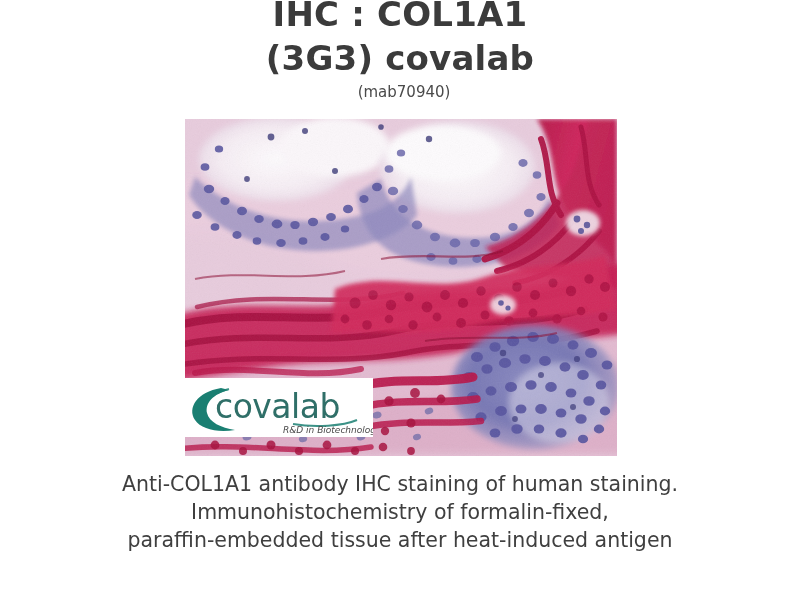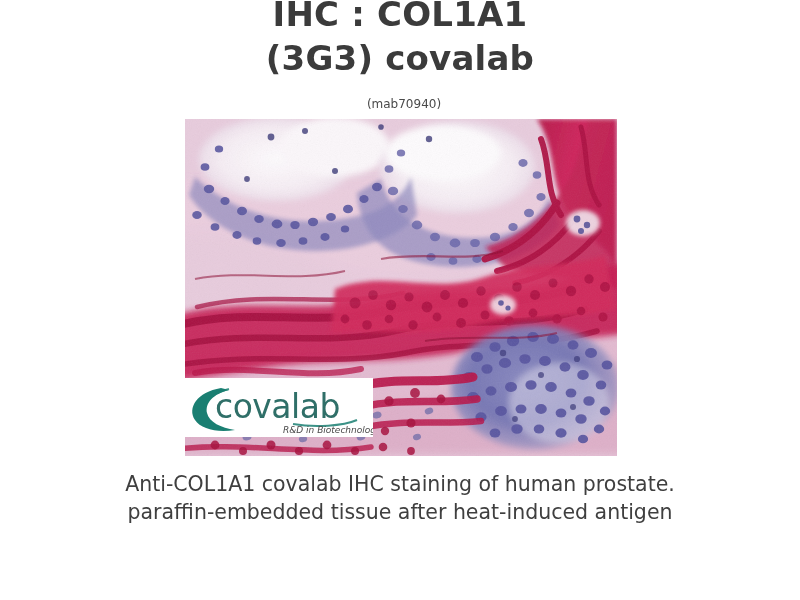--- a/index.html
+++ b/index.html
@@ -33,25 +33,25 @@
   }
   .title-line {
     font-size: 34px;
     font-weight: bold;
     color: #3b3b3b;
     line-height: 44px;
     letter-spacing: 0.2px;
     white-space: nowrap;
   }
   .catalog-line {
-    font-size: 12px;
+    font-size: 15px;
     font-weight: normal;
     color: #4a4a4a;
     line-height: 18px;
-    margin-top: 15px;
+    margin-top: 3px;
     padding-left: 8px;
   }
 
   
   .micrograph-wrap {
     position: absolute;
     left: 185px;
     top: 119px;
     width: 432px;
     height: 337px;
@@ -428,17 +428,18 @@
 
       <text x="30" y="40" font-family="'DejaVu Sans','Liberation Sans',sans-serif" font-size="33" fill="#2f6f68" letter-spacing="-0.5">covalab</text>
 
       <path d="M108 46 C 130 50, 158 48, 172 42" stroke="#1a7f72" stroke-width="2" fill="none" opacity="0.85"></path>
 
       <text x="98" y="55" font-family="'DejaVu Sans','Liberation Sans',sans-serif" font-size="9" font-style="italic" fill="#4a4a4a">R&amp;D in Biotechnology</text>
     </svg>
   </div>
 
   <div class="caption">
-    <div class="caption-line">Anti-COL1A1 covalab IHC staining of human prostate.</div>
+    <div class="caption-line">Anti-COL1A1 antibody IHC staining of human staining.</div>
+    <div class="caption-line">Immunohistochemistry of formalin-fixed,</div>
     <div class="caption-line">paraffin-embedded tissue after heat-induced antigen</div>
   </div>
 
 </div>
 
 </body></html>

